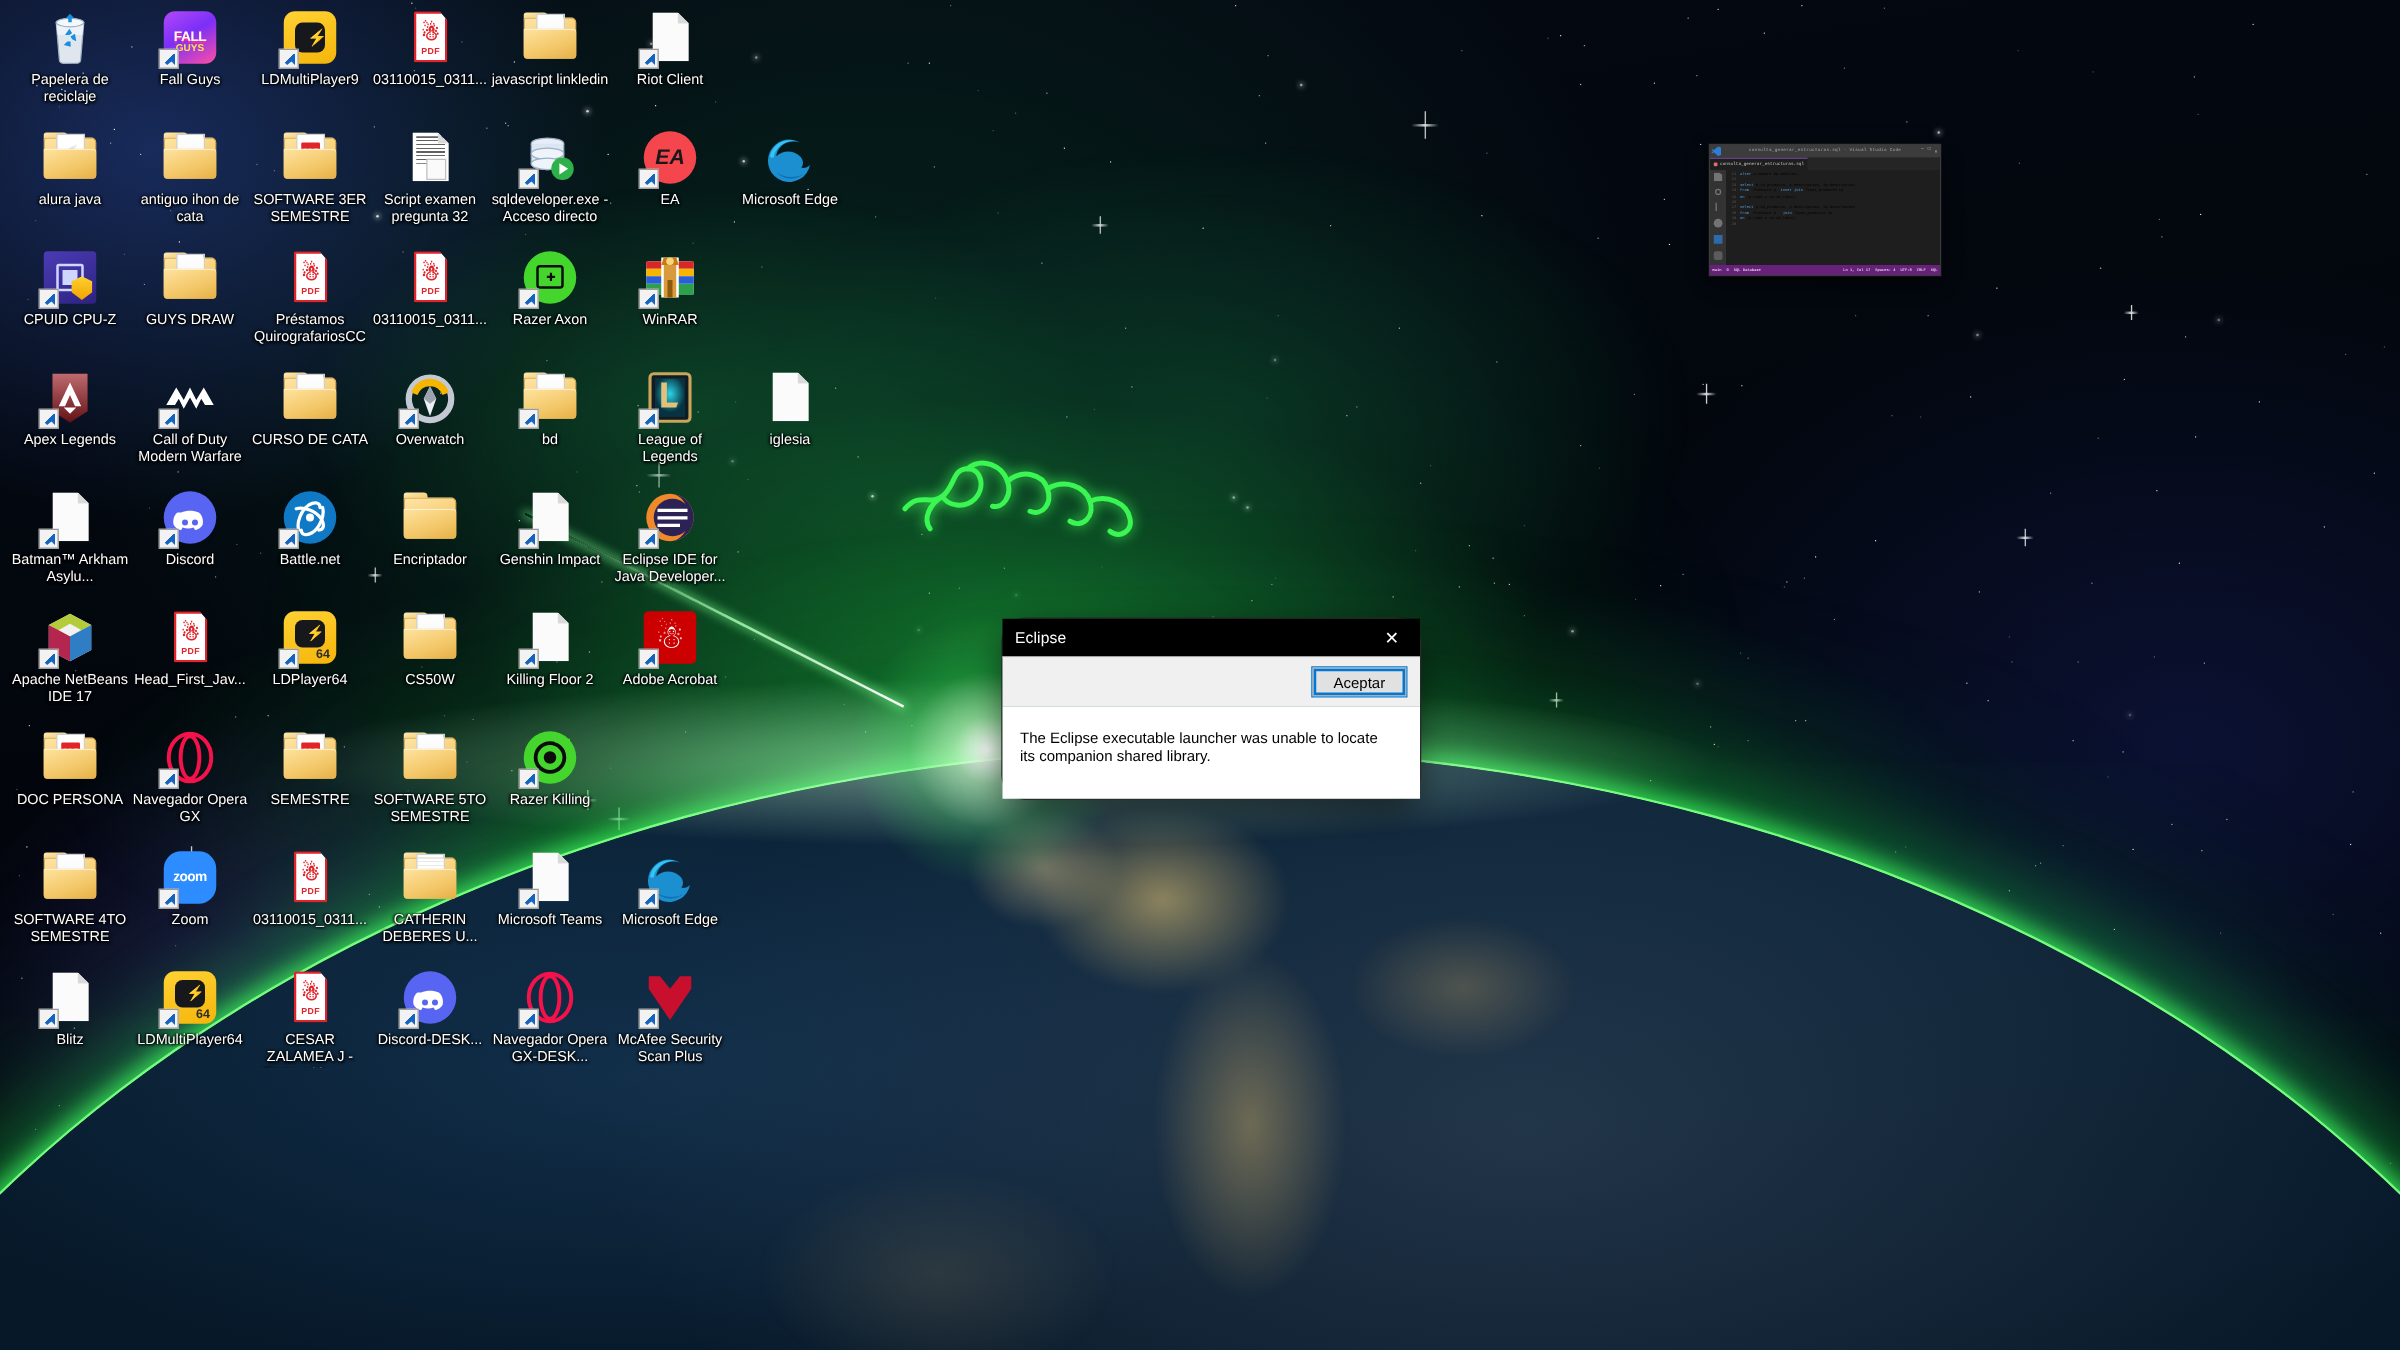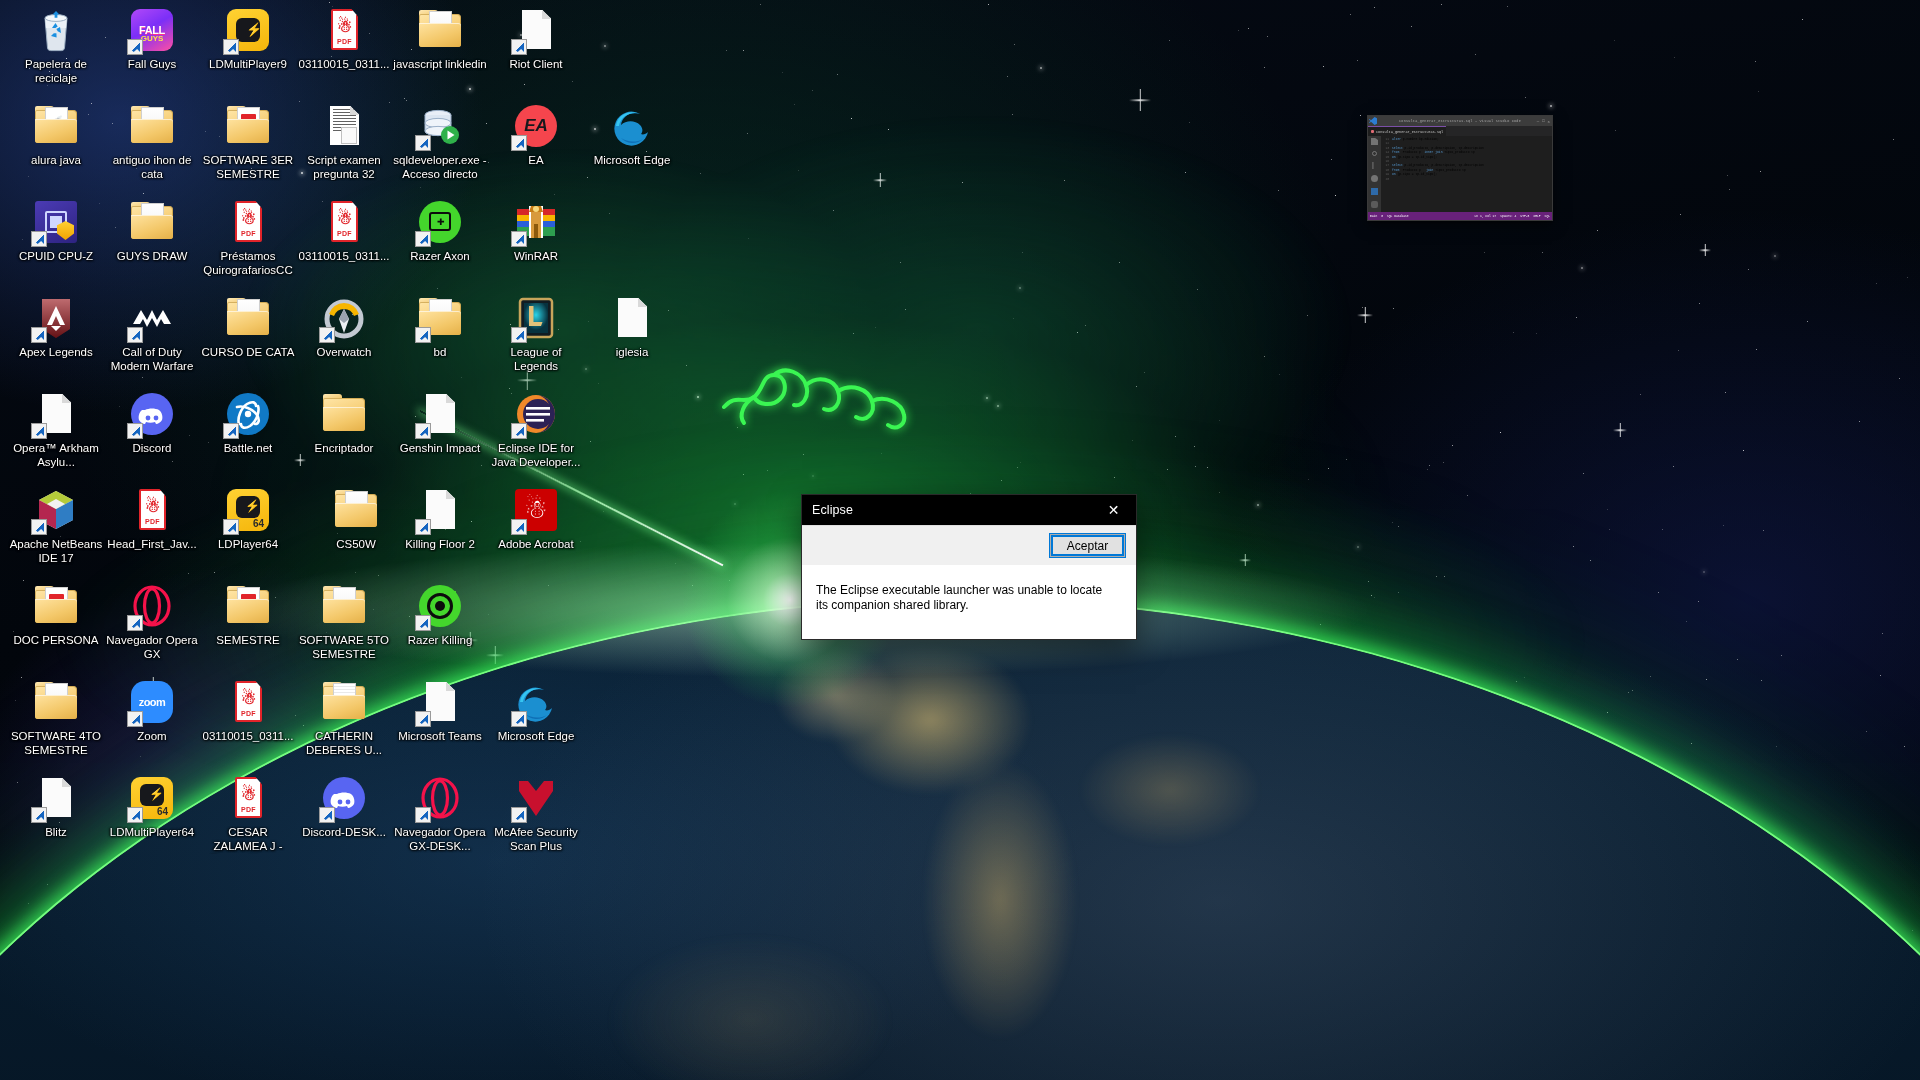--- a/index.html
+++ b/index.html
@@ -220,20 +220,21 @@
   }
 
   
   #eclipse-dialog {
     position: absolute;
     left: 802px; top: 495px;
     width: 334px; height: 144px;
     background: #14532d;
     box-shadow: 0 0 0 1px #2a2a2a, 0 10px 30px rgba(0,0,0,0.55);
     font-family: "Liberation Sans", sans-serif;
+    border-radius: 19px;
   }
   #dlg-titlebar {
     height: 30px;
     background: #000000;
     display: flex; align-items: center;
     position: relative;
   }
   #dlg-title {
     color: #ffffff;
     font-size: 12.5px;
@@ -1135,21 +1136,21 @@
         <div class="di-img">
           <div class="docpage"></div>
         </div>
         <div class="di-label">iglesia</div>
       </div>
       <div class="desk-icon" style="left: 8px; top: 390px;">
         <div class="di-img">
           <div class="docpage"></div>
           <span class="shortcut-badge"></span>
         </div>
-        <div class="di-label">Opera™ Arkham Asylu...</div>
+        <div class="di-label">Batman™ Arkham Asylu...</div>
       </div>
       <div class="desk-icon" style="left: 104px; top: 390px;">
         <div class="di-img">
       <div class="circ" style="background:#5865f2">
         <svg viewBox="0 0 42 42" style="position:absolute;inset:0" width="42" height="42">
           <path d="M14 17 c4 -2 10 -2 14 0 c3 2 4 7 3 10 c-1 2 -4 4 -6 4 l-1 -2 c-3 1 -6 1 -9 0 l-1 2 c-2 0 -5 -2 -6 -4 c-1 -3 0 -8 3 -10z" fill="#fff"></path>
           <circle cx="17" cy="25" r="2.4" fill="#5865f2"></circle>
           <circle cx="25" cy="25" r="2.4" fill="#5865f2"></circle>
         </svg>
       </div>
@@ -1228,21 +1229,21 @@
         <div class="di-img">
       <div class="sq" style="background:linear-gradient(160deg,#ffd233,#f5b50a)">
         <div style="position:absolute;left:9px;top:7px;width:24px;height:22px;background:#17181c;border-radius:6px"></div>
         <div style="position:absolute;left:18px;top:11px;color:#ffd233;font-size:12px;line-height:12px">⚡</div>
         <div style="position:absolute;right:5px;bottom:2px;color:#2b2b2b;font-size:10px;font-weight:bold;font-family:'Liberation Sans',sans-serif">64</div>
       </div>
           <span class="shortcut-badge"></span>
         </div>
         <div class="di-label">LDPlayer64</div>
       </div>
-      <div class="desk-icon" style="left: 308px; top: 486px;">
+      <div class="desk-icon" style="left: 296px; top: 486px;">
         <div class="di-img">
       <div class="folder">
         <div class="tab"></div>
             <div class="back"></div>
         <div class="paper" style="background:linear-gradient(#fff,#f1f1f1)"></div>
         <div class="front"></div>
       </div>
         </div>
         <div class="di-label">CS50W</div>
       </div>

